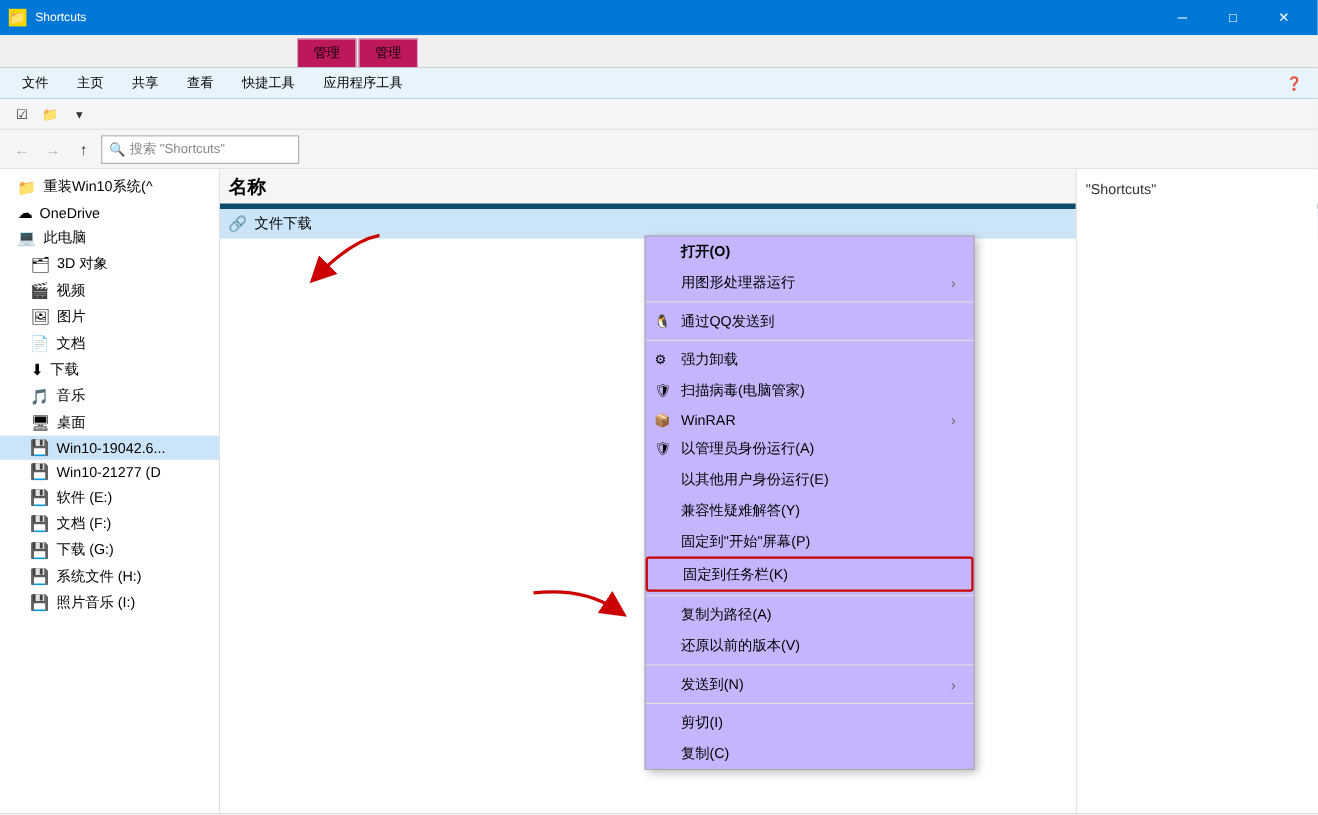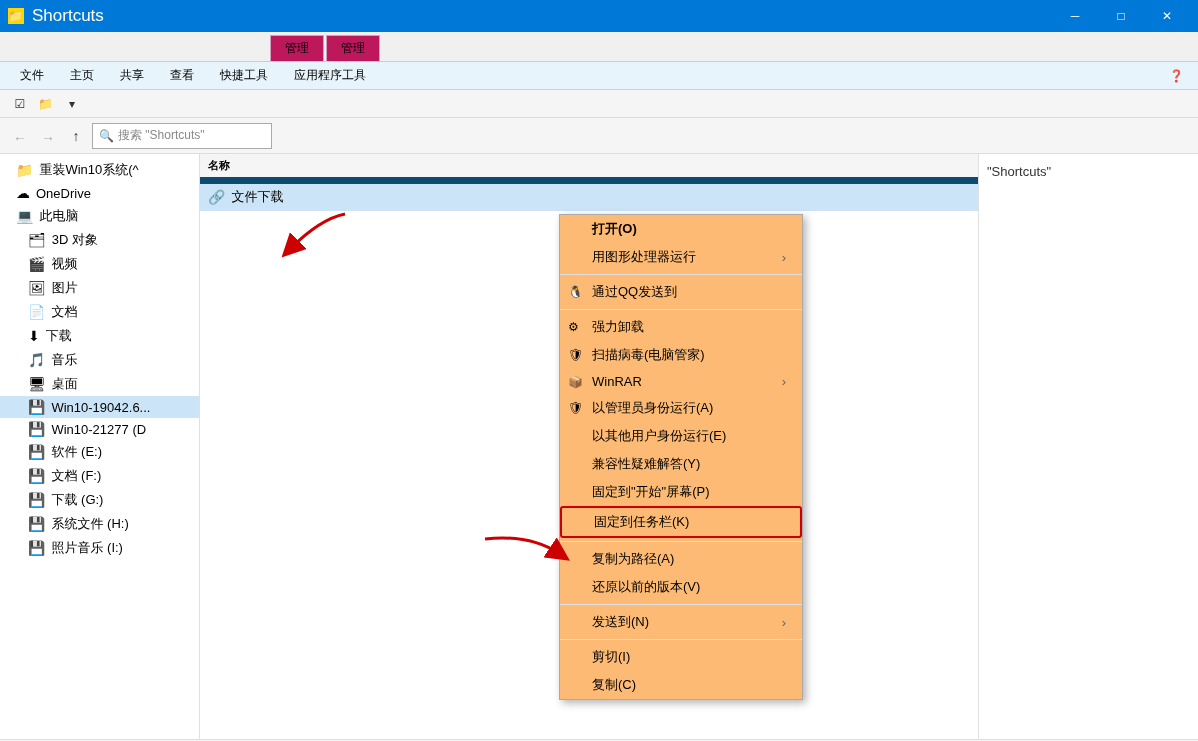--- a/index.html
+++ b/index.html
@@ -19,21 +19,21 @@
       display: flex;
       align-items: center;
       gap: 8px;
     }
     .titlebar-icon {
       width: 16px; height: 16px;
       background: #ffd700;
       display: flex; align-items: center; justify-content: center;
       font-size: 12px;
     }
-    .titlebar-title { font-size: 17px; font-weight: normal; text-align: right; }
+    .titlebar-title { font-size: 11px; font-weight: normal; text-align: right; }
     .titlebar-controls { display: flex; gap: 0; }
     .titlebar-btn {
       width: 46px; height: 32px;
       display: flex; align-items: center; justify-content: center;
       cursor: pointer; color: white; font-size: 12px;
     }
 
     
     .ribbon-tabs {
       background: #f0f0f0;
@@ -159,23 +159,23 @@
       flex: 1;
       background: white;
       overflow-y: auto;
       position: relative;
     }
 
     
     .file-list-header {
       display: flex;
       padding: 4px 8px;
-      border-bottom: 7px solid #0c4a6e;
+      border-bottom: 5px solid #0c4a6e;
       background: #f5f5f5;
-      font-size: 11px; font-weight: bold;
+      font-size: 17px; font-weight: bold;
     }
     .col-name { flex: 1; }
     .col-size { width: 80px; text-align: right; }
 
     
     .file-row {
       display: flex;
       align-items: center;
       padding: 4px 8px;
       font-size: 13px;
@@ -197,24 +197,24 @@
       align-items: center;
       padding: 0 8px;
       font-size: 12px;
       color: #333;
       justify-content: space-between;
     }
 
     
     .context-menu {
       position: absolute;
-      left: 359px;
+      left: 386px;
       top: 60px;
-      width: 244px;
-      background: #fdba74;
+      width: 300px;
+      background: #c4b5fd;
       border: 1px solid #aaa;
       box-shadow: 3px 3px 8px rgba(0,0,0,0.3);
       z-index: 100;
       font-size: 13px;
     }
     .ctx-item {
       padding: 5px 16px 5px 32px;
       cursor: pointer;
       display: flex; align-items: center; gap: 8px;
       position: relative;

